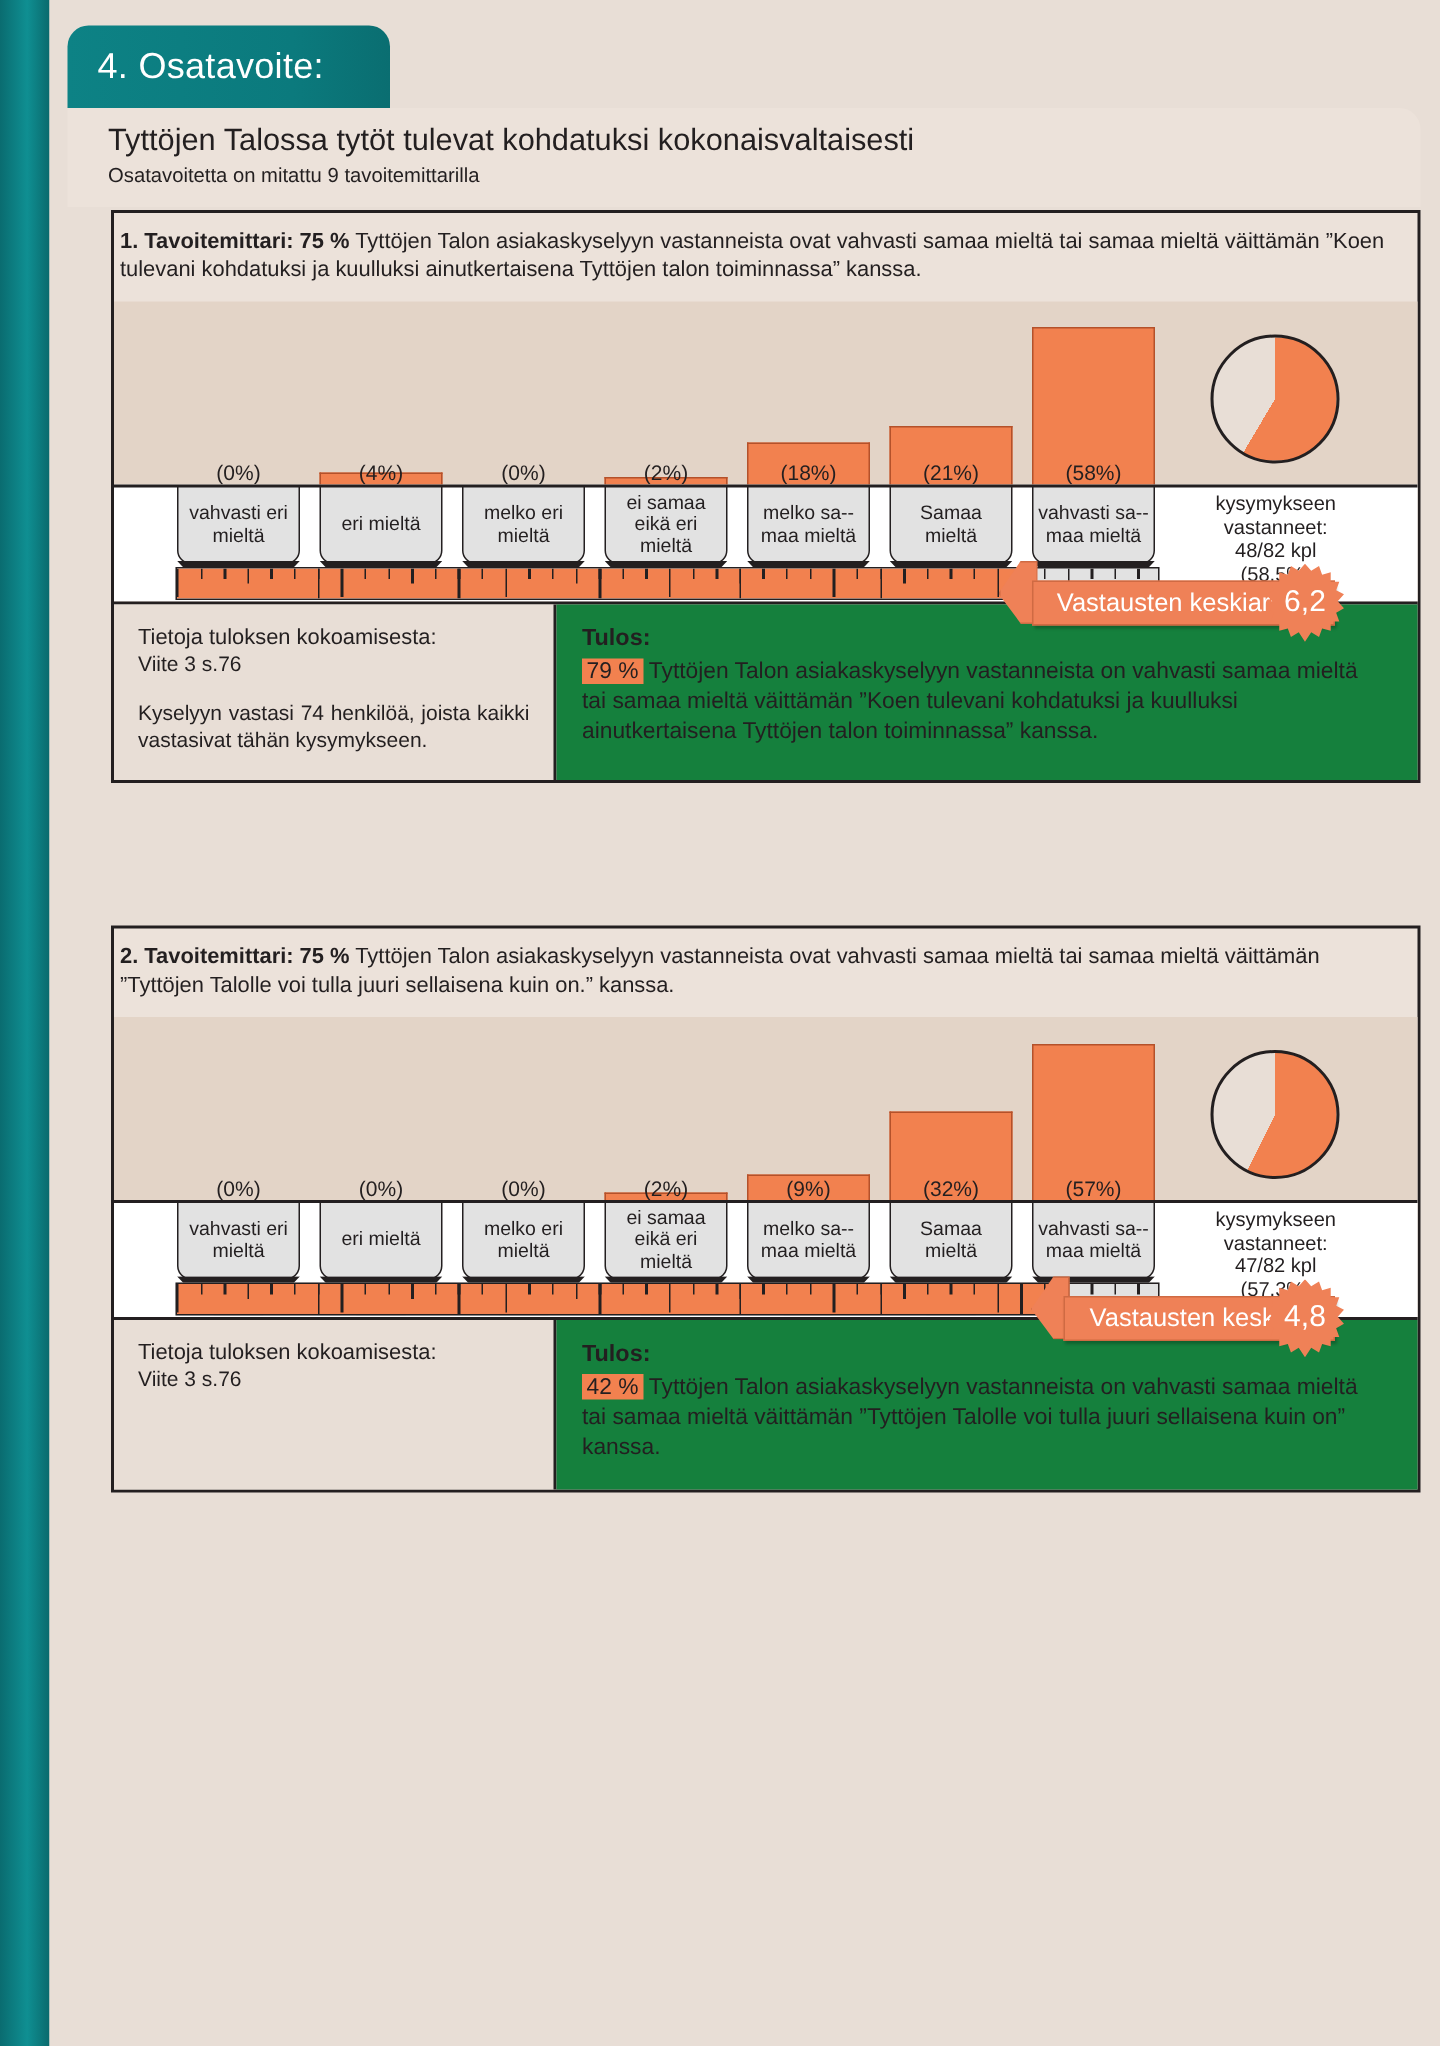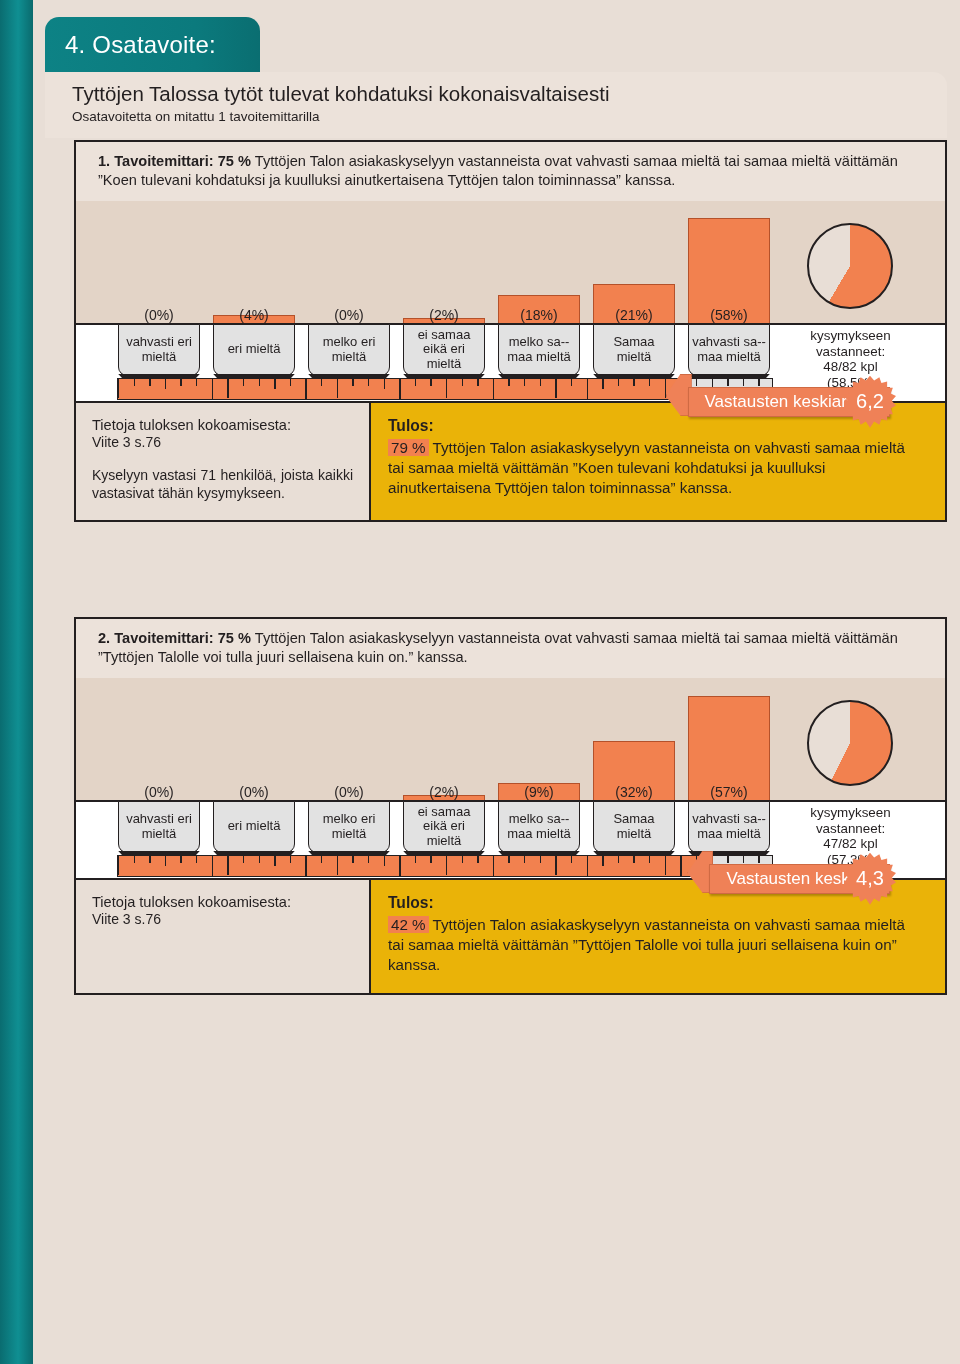--- a/index.html
+++ b/index.html
@@ -42,21 +42,21 @@
   .hbody .t2 { font-size:13.5px; color:#231f20; margin-top:3px; }
 
   
   .block { position:absolute; left:41px; width:873px; }
   .block .frame {
     position:absolute; left:0; top:0; width:873px;
     border:2px solid #231f20;
     background:#ece2da;
   }
 
-  .desc { padding:10px 14px 10px 22px; font-size:14.6px; line-height:1.33; }
+  .desc { padding:10px 14px 10px 4px; font-size:14.6px; line-height:1.33; }
   .desc b { font-weight:bold; }
 
   
   .chart { position:relative; width:100%; height:200px; background:#e3d4c7; }
   .bars { position:absolute; left:0; right:0; bottom:75px; height:118px; }
   .barcell {
     position:absolute; bottom:0; width:82px;
     display:flex; flex-direction:column; justify-content:flex-end; align-items:center;
   }
   .bar {
@@ -116,40 +116,40 @@
     position:absolute; width:52px; height:52px; top:-11px;
     background:#ef8157;
     clip-path: polygon(50% 0%,58% 9%,68% 3%,72% 14%,83% 11%,83% 23%,94% 23%,90% 34%,100% 39%,92% 48%,100% 57%,90% 63%,94% 74%,83% 74%,83% 86%,72% 83%,68% 94%,58% 88%,50% 100%,42% 88%,32% 94%,28% 83%,17% 86%,17% 74%,6% 74%,10% 63%,0 57%,8% 48%,0 39%,10% 34%,6% 23%,17% 23%,17% 11%,28% 14%,32% 3%,42% 9%);
     display:flex; align-items:center; justify-content:center;
     color:#fff; font-size:20px;
   }
 
   
   .inforow { display:flex; border-top:2px solid #231f20; }
   .infoleft { width:295px; background:#e8ded6; border-right:2px solid #231f20; padding:14px 16px 18px 16px; }
-  .inforight { flex:1; background:#eab308; padding:14px 32px 18px 17px; }
+  .inforight { flex:1; background:#15803d; padding:14px 32px 18px 17px; }
   .infoleft .hd { font-size:14.6px; font-weight:normal; }
   .infoleft .ln { font-size:14px; margin-top:1px; }
   .infoleft .p2 { font-size:14px; margin-top:16px; line-height:1.3; text-align:justify; }
   .inforight .hd { font-size:15.6px; font-weight:bold; color:#231f20; }
   .inforight .body { font-size:15.2px; line-height:1.33; margin-top:3px; }
   .hl { background:#f2814f; color:#231f20; padding:0 3px; }
 </style>
 </head>
 <body>
 
 <div class="rail"></div>
 <div class="page">
 
   <div class="htab">
     <span>4. Osatavoite:</span>
   </div>
   <div class="hbody">
     <div class="t1">Tyttöjen Talossa tytöt tulevat kohdatuksi kokonaisvaltaisesti</div>
-    <div class="t2">Osatavoitetta on mitattu 1 tavoitemittarilla</div>
+    <div class="t2">Osatavoitetta on mitattu 9 tavoitemittarilla</div>
   </div>
 
   <div id="blocks">
       <div class="block" style="top: 140px;">
         <div class="frame">
           <div class="desc"><b>1. Tavoitemittari: 75 %</b><span> Tyttöjen Talon asiakaskyselyyn vastanneista ovat vahvasti samaa mieltä tai samaa mieltä väittämän ”Koen tulevani kohdatuksi ja kuulluksi ainutkertaisena Tyttöjen talon toiminnassa” kanssa.</span></div>
           <div class="chart">
             <div class="bars">
               <div class="barcell" style="left: 42px;">
                 <div class="pct">(0%)</div>
@@ -257,21 +257,21 @@
             <div class="avgwrap" style="left: 611.533px; top: -16px; position: absolute;">
               <div class="avgarrow"></div>
               <div class="avgbar" style="width: 202.467px;">
                 <span>Vastausten keskiarvo</span>
               </div>
               <div class="starburst" style="left: 156.467px;">6,2</div>
             </div>
             <div class="infoleft">
               <div class="hd">Tietoja tuloksen kokoamisesta:</div>
               <div class="ln">Viite 3 s.76</div>
-              <div class="p2">Kyselyyn vastasi 71 henkilöä, joista kaikki vastasivat tähän kysymykseen.</div>
+              <div class="p2">Kyselyyn vastasi 74 henkilöä, joista kaikki vastasivat tähän kysymykseen.</div>
             </div>
             <div class="inforight">
               <div class="hd">Tulos:</div>
               <div class="body"><span class="hl">79 %</span><span> Tyttöjen Talon asiakaskyselyyn vastanneista on vahvasti samaa mieltä tai samaa mieltä väittämän ”Koen tulevani kohdatuksi ja kuulluksi ainutkertaisena Tyttöjen talon toiminnassa” kanssa.</span></div>
             </div>
           </div>
         </div>
       </div>
       <div class="block" style="top: 617px;">
         <div class="frame">
@@ -378,21 +378,21 @@
                 <div class="seg" style="left: 562.286px;"></div>
               </div>
             </div>
           </div>
           <div class="inforow" style="position: relative;">
             <div class="avgwrap" style="left: 633.4px; top: -16px; position: absolute;">
               <div class="avgarrow"></div>
               <div class="avgbar" style="width: 180.6px;">
                 <span>Vastausten keskiarvo</span>
               </div>
-              <div class="starburst" style="left: 134.6px;">4,3</div>
+              <div class="starburst" style="left: 134.6px;">4,8</div>
             </div>
             <div class="infoleft">
               <div class="hd">Tietoja tuloksen kokoamisesta:</div>
               <div class="ln">Viite 3 s.76</div>
             </div>
             <div class="inforight">
               <div class="hd">Tulos:</div>
               <div class="body"><span class="hl">42 %</span><span> Tyttöjen Talon asiakaskyselyyn vastanneista on vahvasti samaa mieltä tai samaa mieltä väittämän ”Tyttöjen Talolle voi tulla juuri sellaisena kuin on” kanssa.</span></div>
             </div>
           </div>

